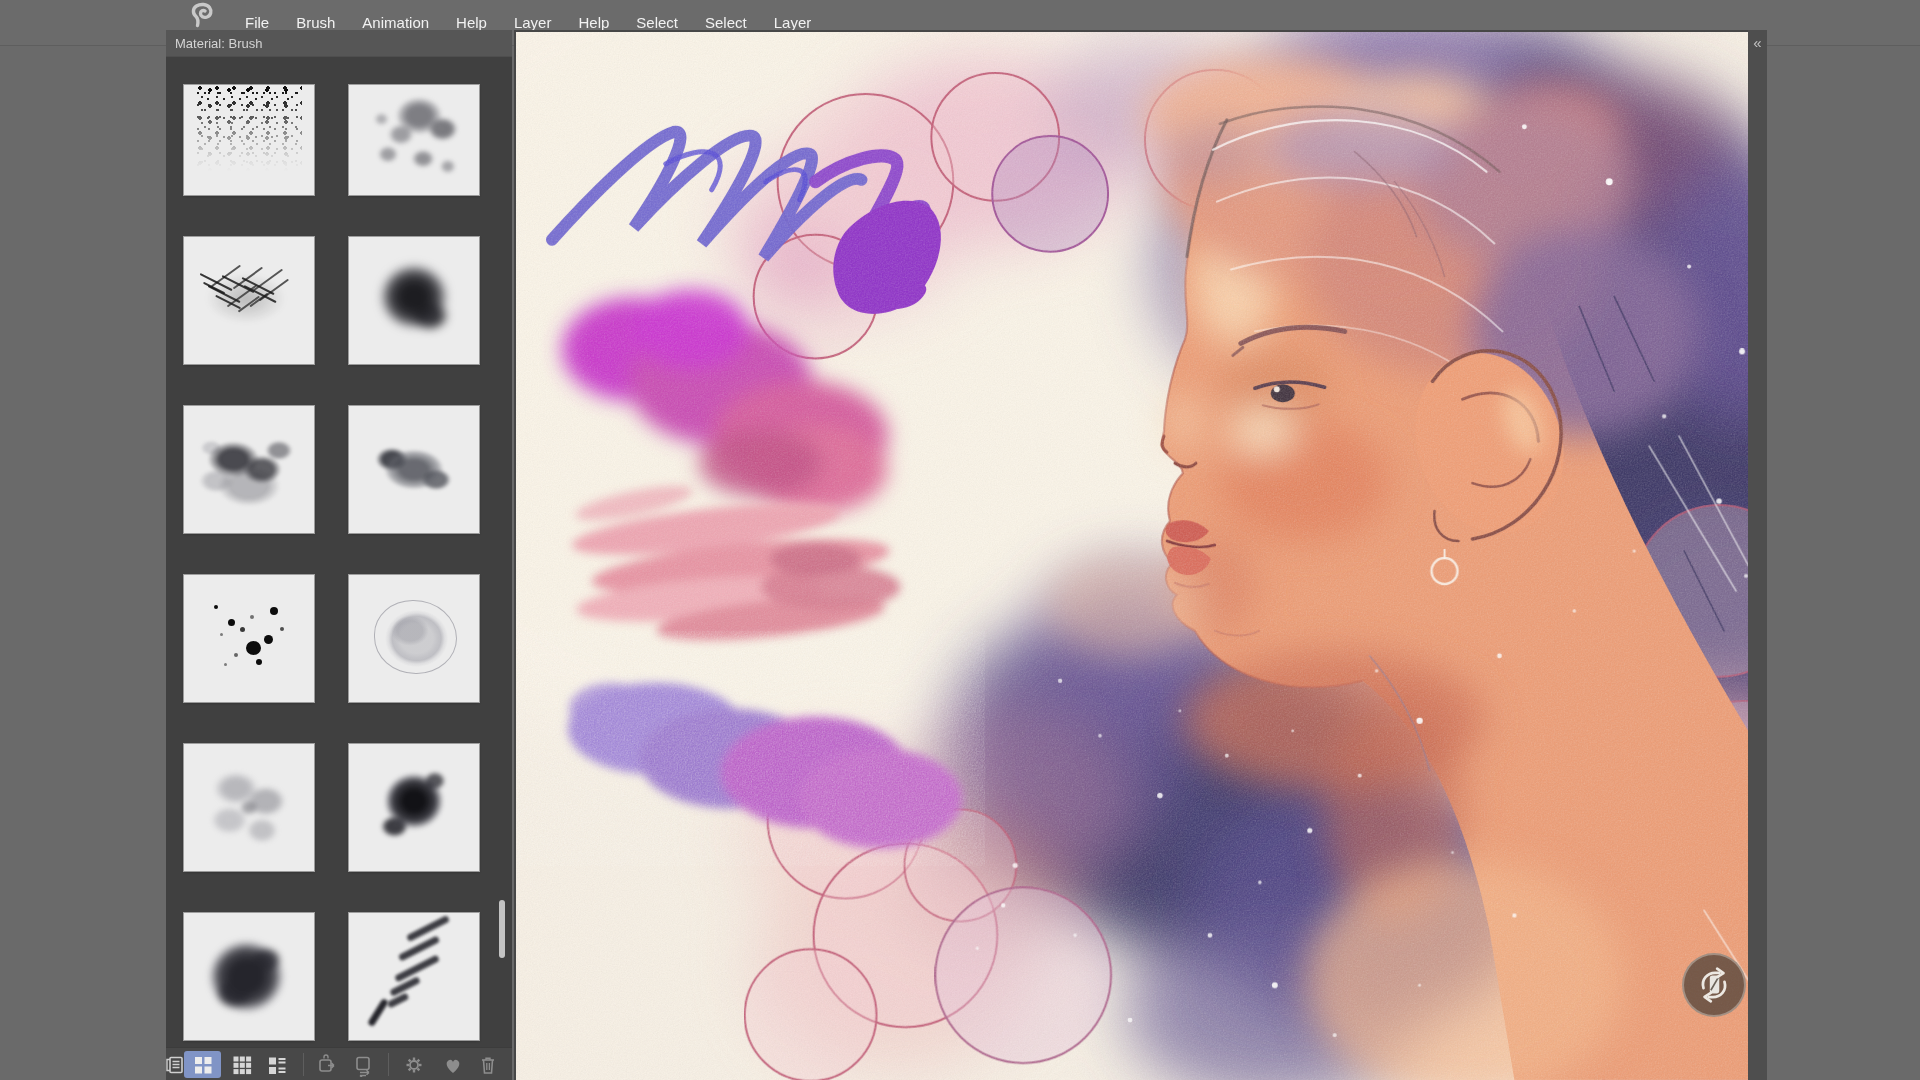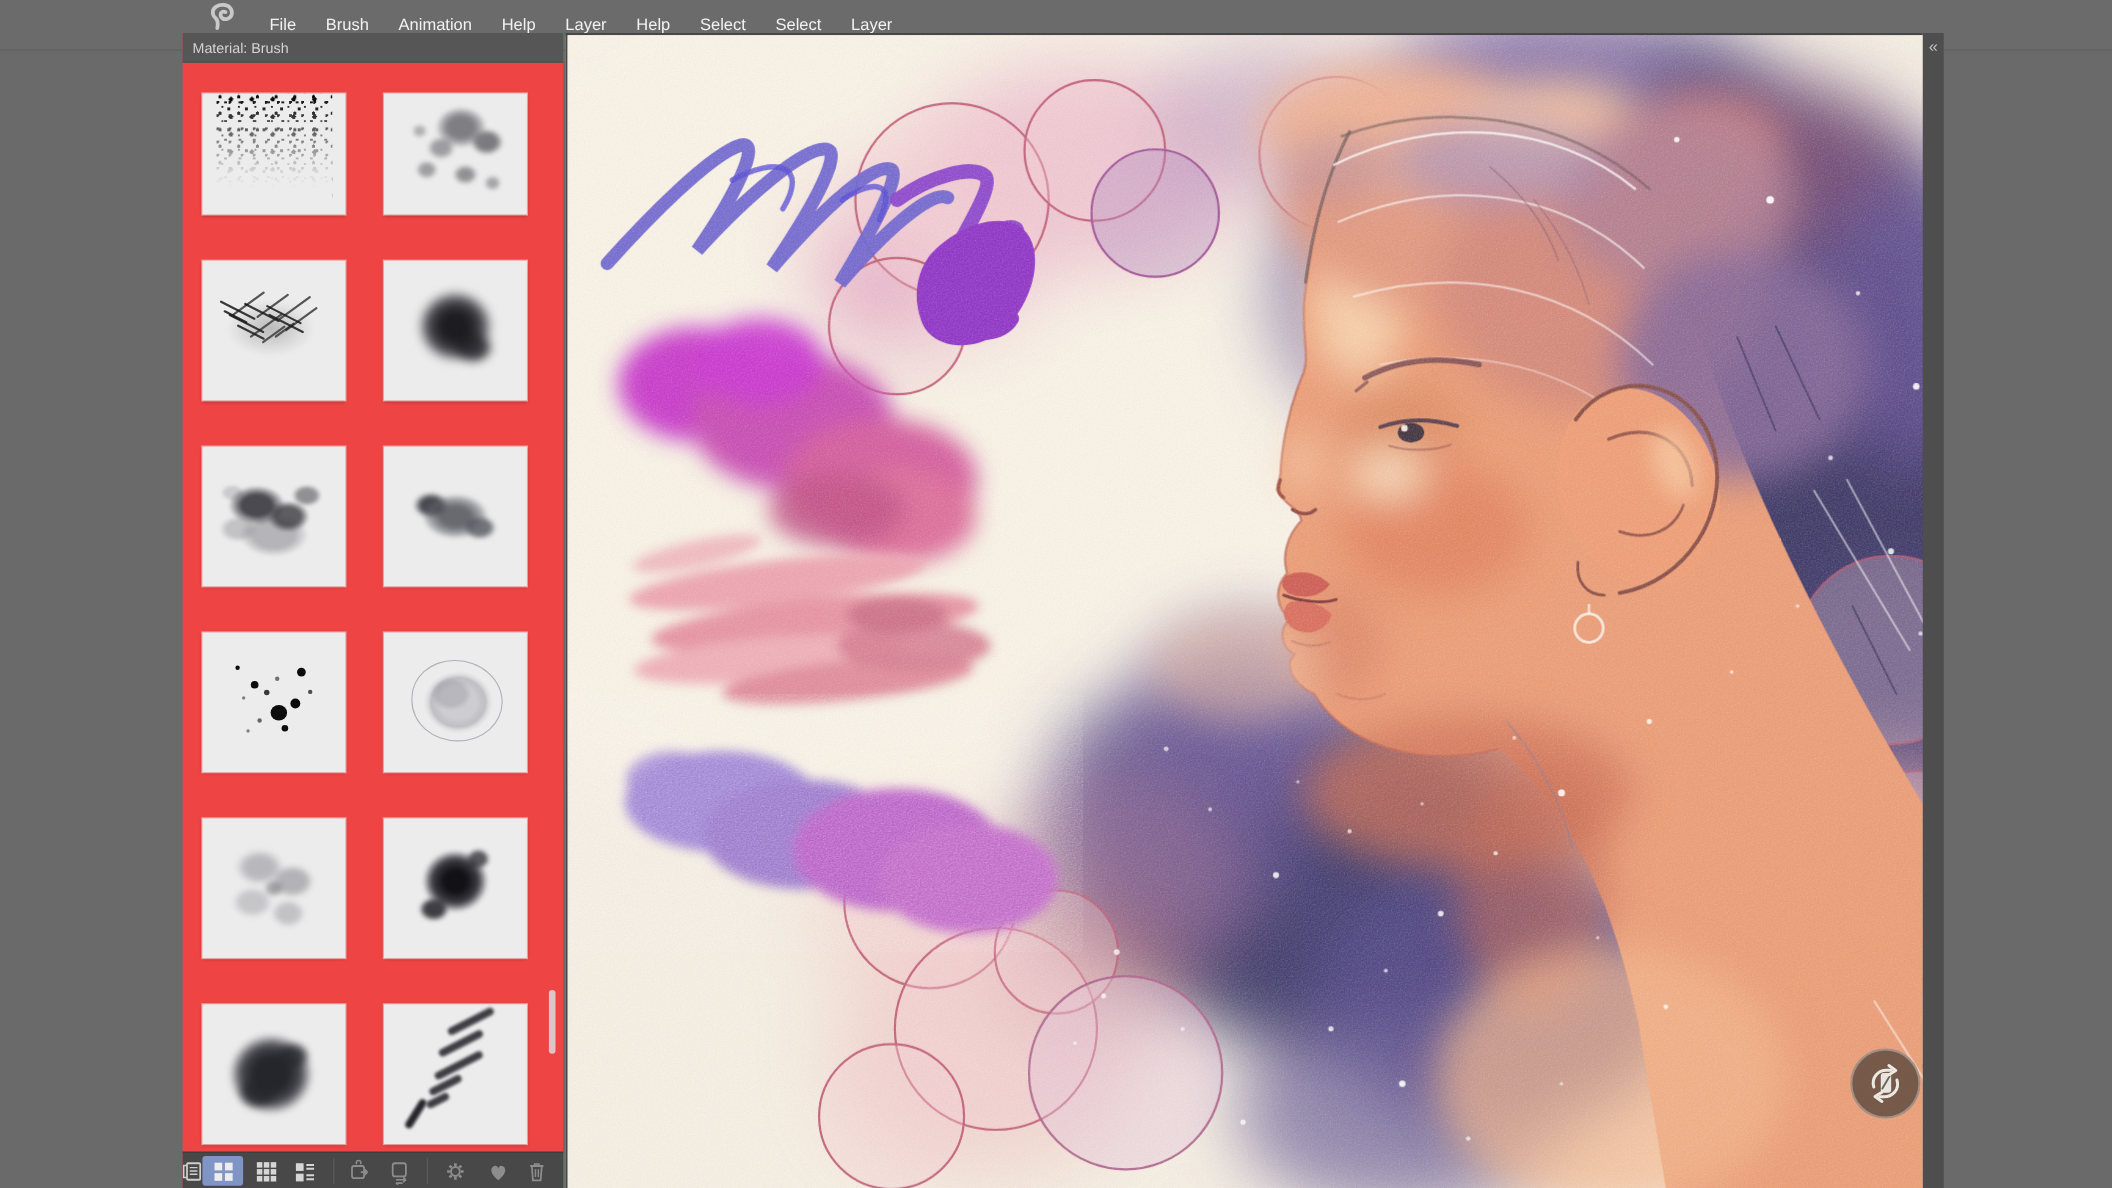--- a/index.html
+++ b/index.html
@@ -10,21 +10,21 @@
   
   .menubar { position:absolute; left:0; top:0; width:1920px; height:46px;
     background:#6b6b6b; border-bottom:1px solid #5e5e5e;
     display:flex; align-items:center; }
   .menubar .logo { position:absolute; left:188px; top:2px; width:28px; height:26px; }
   .menu-items { display:flex; gap:27px; padding-left:245px; }
   .menu-item { color:#f2f2f2; font-size:15px; line-height:30px; cursor:default; white-space:nowrap; }
 
   
   .material-panel { position:absolute; left:166px; top:30px; width:346px; height:1050px;
-    background:#ef4444; }
+    background:#404040; }
   .panel-header { height:27px; background:#565656; border-bottom:1px solid #4e4e4e;
     color:#d4d4d4; font-size:13px; line-height:27px; padding-left:9px; }
   .thumb-grid { position:absolute; left:0; top:27px; width:346px; height:990px;
     display:grid; grid-template-columns:130px 130px; column-gap:35px;
     grid-template-rows:110px repeat(5,127px); row-gap:42px;
     padding:28px 0 0 18px; overflow:hidden; }
   .thumb-card { position:relative; background:#ececec; overflow:hidden;
     box-shadow:0 0 0 1px rgba(255,255,255,.5), 0 1px 3px rgba(0,0,0,.3); cursor:pointer; }
   .art { position:absolute; inset:0; }
 

